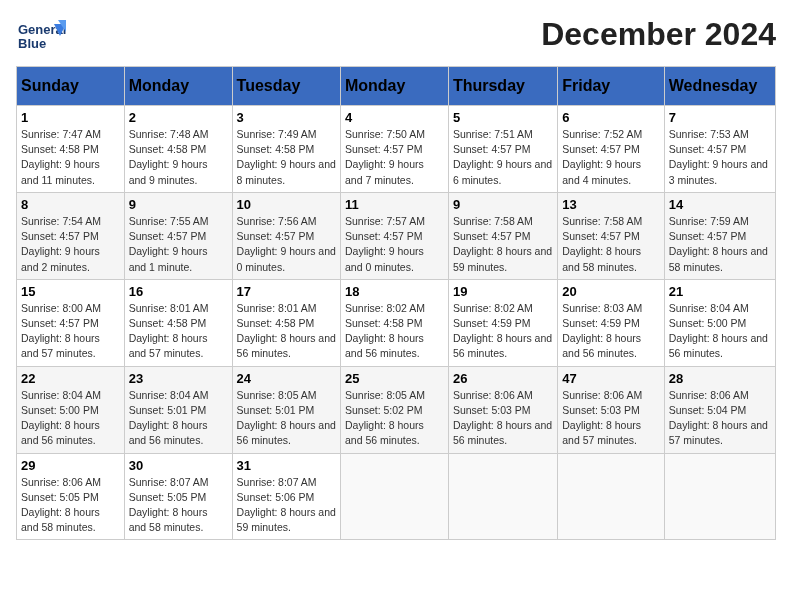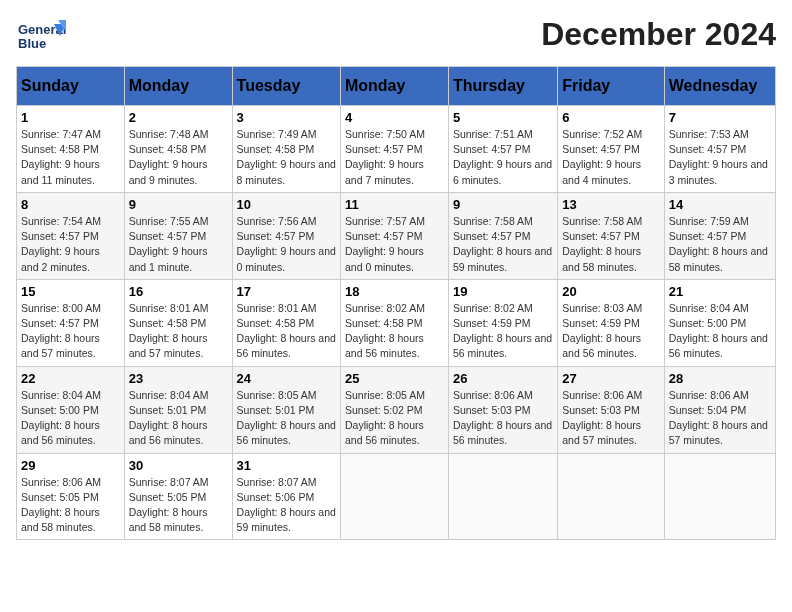--- a/index.html
+++ b/index.html
@@ -218,21 +218,21 @@
       </td>
         <td>
         <span class="day-num">25</span>
         <span class="day-info">Sunrise: 8:05 AM<br>Sunset: 5:02 PM<br>Daylight: 8 hours and 56 minutes.</span>
       </td>
         <td>
         <span class="day-num">26</span>
         <span class="day-info">Sunrise: 8:06 AM<br>Sunset: 5:03 PM<br>Daylight: 8 hours and 56 minutes.</span>
       </td>
         <td>
-        <span class="day-num">27</span>
+        <span class="day-num">47</span>
         <span class="day-info">Sunrise: 8:06 AM<br>Sunset: 5:03 PM<br>Daylight: 8 hours and 57 minutes.</span>
       </td>
         <td>
         <span class="day-num">28</span>
         <span class="day-info">Sunrise: 8:06 AM<br>Sunset: 5:04 PM<br>Daylight: 8 hours and 57 minutes.</span>
       </td>
       </tr>
       <tr>
         <td>
         <span class="day-num">29</span>

